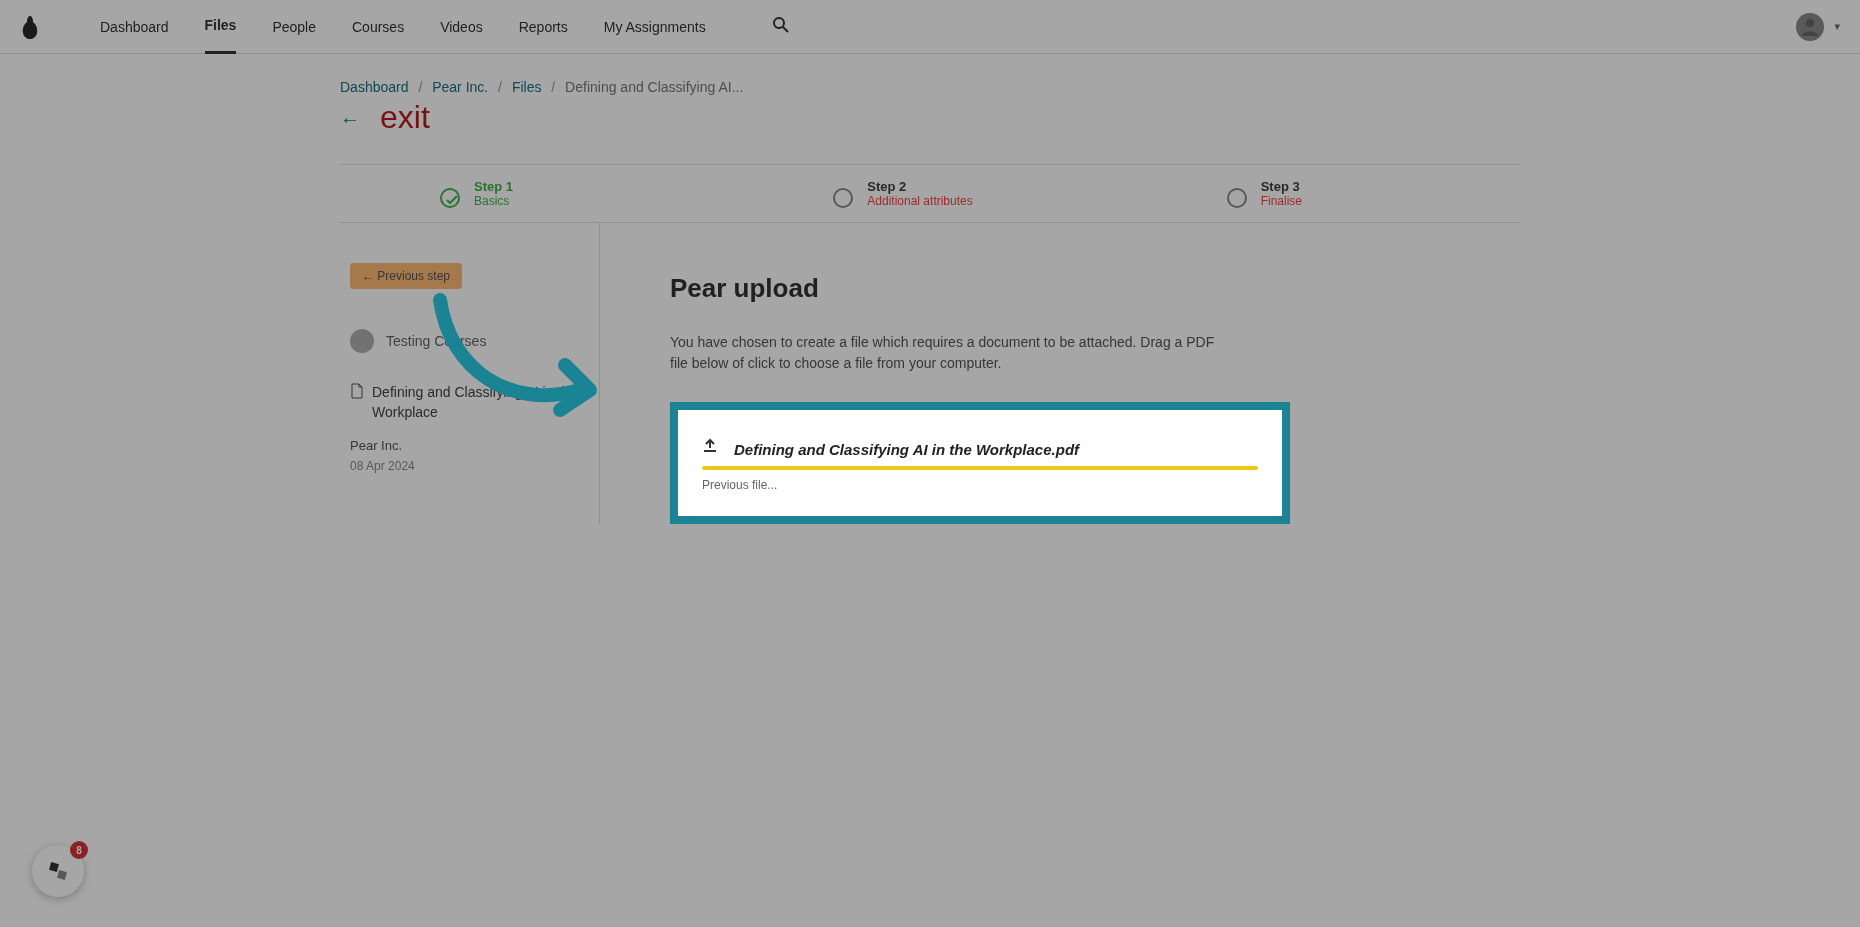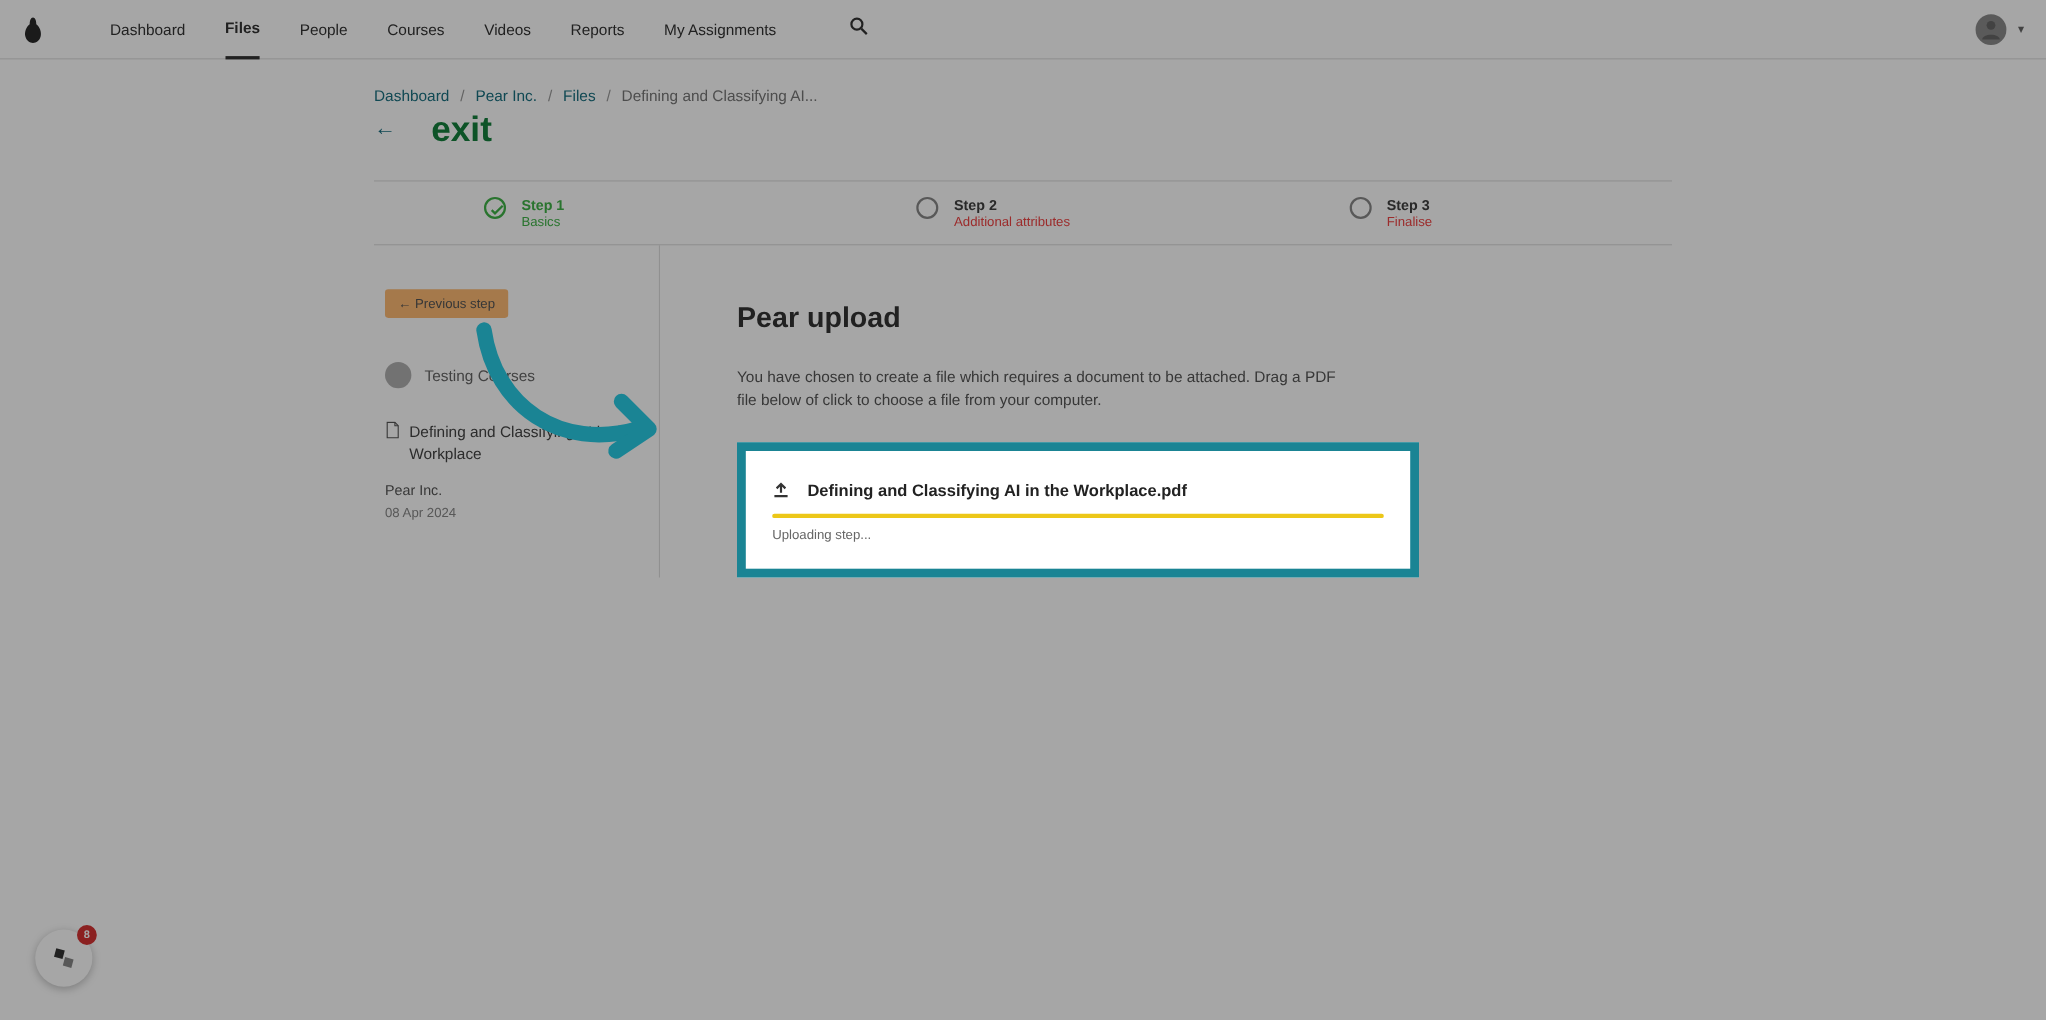--- a/index.html
+++ b/index.html
@@ -17,24 +17,24 @@
     .avatar-big { width: 28px; height: 28px; background: #8a8a8a; border-radius: 50%; display: flex; align-items: center; justify-content: center; }
     .chev { color: #666; font-size: 11px; }
     
     .content { max-width: 1180px; margin: 0 auto; padding: 25px 0; }
     .breadcrumb { font-size: 14px; color: #777; margin-bottom: 4px; }
     .breadcrumb a { color: #1a7080; text-decoration: none; }
     .breadcrumb .sep { margin: 0 6px; color: #999; }
     
     .exit-row { display: flex; align-items: center; gap: 20px; margin-bottom: 28px; }
     .back-arrow { color: #1a7080; font-size: 20px; cursor: pointer; }
-    .exit-label { font-size: 32px; font-weight: 700; color: #15803d; margin-left: 12px; }
+    .exit-label { font-size: 32px; font-weight: 400; color: #b91c1c; }
     
     .stepper { display: flex; border-top: 1px solid #ddd; border-bottom: 1px solid #ddd; padding: 14px 0; }
-    .step { flex: 1; display: flex; align-items: flex-start; gap: 14px; padding-left: 100px; }
+    .step { flex: 1; display: flex; align-items: flex-end; gap: 14px; padding-left: 100px; }
     .step-circle { width: 20px; height: 20px; border: 2px solid #888; border-radius: 50%; flex-shrink: 0; }
     .step.active .step-circle { border-color: #3fb247; }
     .step-info .step-num { font-size: 13px; font-weight: 600; color: #404040; }
     .step-info .step-lab { font-size: 12px; color: #ef4444; }
     .step.active .step-num, .step.active .step-lab { color: #3fb247; }
     
     .main-area { display: flex; }
     .sidebar { width: 260px; padding: 40px 10px 0 10px; border-right: 1px solid #ddd; }
     .prev-step-btn { background: #fdba74; border: none; padding: 6px 12px; font-size: 12px; color: #555; border-radius: 3px; cursor: pointer; margin-bottom: 40px; }
     .owner { display: flex; align-items: center; gap: 12px; margin-bottom: 30px; }
@@ -44,21 +44,21 @@
     .file-title { display: flex; gap: 8px; margin-bottom: 6px; }
     .file-title-text { font-weight: 400; line-height: 1.4; }
     .org { font-size: 13px; color: #555; margin-top: 16px; }
     .date { font-size: 12px; color: #888; margin-top: 6px; }
     
     .upload-panel { flex: 1; padding: 50px 40px 0 70px; }
     .panel-title { font-size: 26px; font-weight: 700; color: #333; margin-bottom: 28px; }
     .panel-desc { font-size: 14px; color: #555; line-height: 1.5; margin-bottom: 28px; max-width: 560px; }
     
     .upload-card { background: #fff; border: 8px solid #1a8494; padding: 28px 24px 24px 24px; position: relative; z-index: 200; max-width: 620px; }
-    .upload-row { display: flex; align-items: flex-start; gap: 16px; margin-bottom: 8px; }
+    .upload-row { display: flex; align-items: flex-end; gap: 16px; margin-bottom: 8px; font-style: italic; }
     .upload-icon { width: 16px; height: 16px; color: #333; }
     .upload-filename { font-size: 15px; font-weight: 600; color: #222; }
     .progress-bar { height: 4px; background: #ecc718; border-radius: 2px; margin-bottom: 8px; }
     .upload-status { font-size: 12px; color: #666; }
     
     .arrow-annotation { position: absolute; left: 420px; top: 290px; z-index: 150; pointer-events: none; }
     
     .chat-widget { position: absolute; left: 32px; bottom: 30px; width: 52px; height: 52px; background: #fff; border-radius: 50%; box-shadow: 0 2px 8px rgba(0,0,0,0.25); display: flex; align-items: center; justify-content: center; z-index: 50; }
     .chat-badge { position: absolute; top: -4px; right: -4px; background: #d63333; color: #fff; font-size: 10px; font-weight: 600; border-radius: 50%; width: 18px; height: 18px; display: flex; align-items: center; justify-content: center; }
   </style>
@@ -170,21 +170,21 @@
       <div class="upload-card">
         <div class="upload-row">
           <span>
             <svg class="upload-icon" viewBox="0 0 16 16">
                 <path d="M8 2 L8 10 M4 6 L8 2 L12 6 M2 13 L14 13" stroke="#333" stroke-width="2" fill="none"></path>
               </svg>
           </span>
           <span class="upload-filename">Defining and Classifying AI in the Workplace.pdf</span>
         </div>
         <div class="progress-bar"></div>
-        <div class="upload-status">Uploading step...</div>
+        <div class="upload-status">Previous file...</div>
       </div>
     </div>
   </div>
 </div>
 
 <div class="arrow-annotation">
   <svg width="200" height="160" viewBox="0 0 200 160">
     <path d="M20 10 C 30 80, 90 120, 160 100" stroke="#1a8494" stroke-width="14" fill="none" stroke-linecap="round"></path>
     <path d="M145 75 L170 100 L140 120" stroke="#1a8494" stroke-width="14" fill="none" stroke-linecap="round" stroke-linejoin="round"></path>
   </svg>

